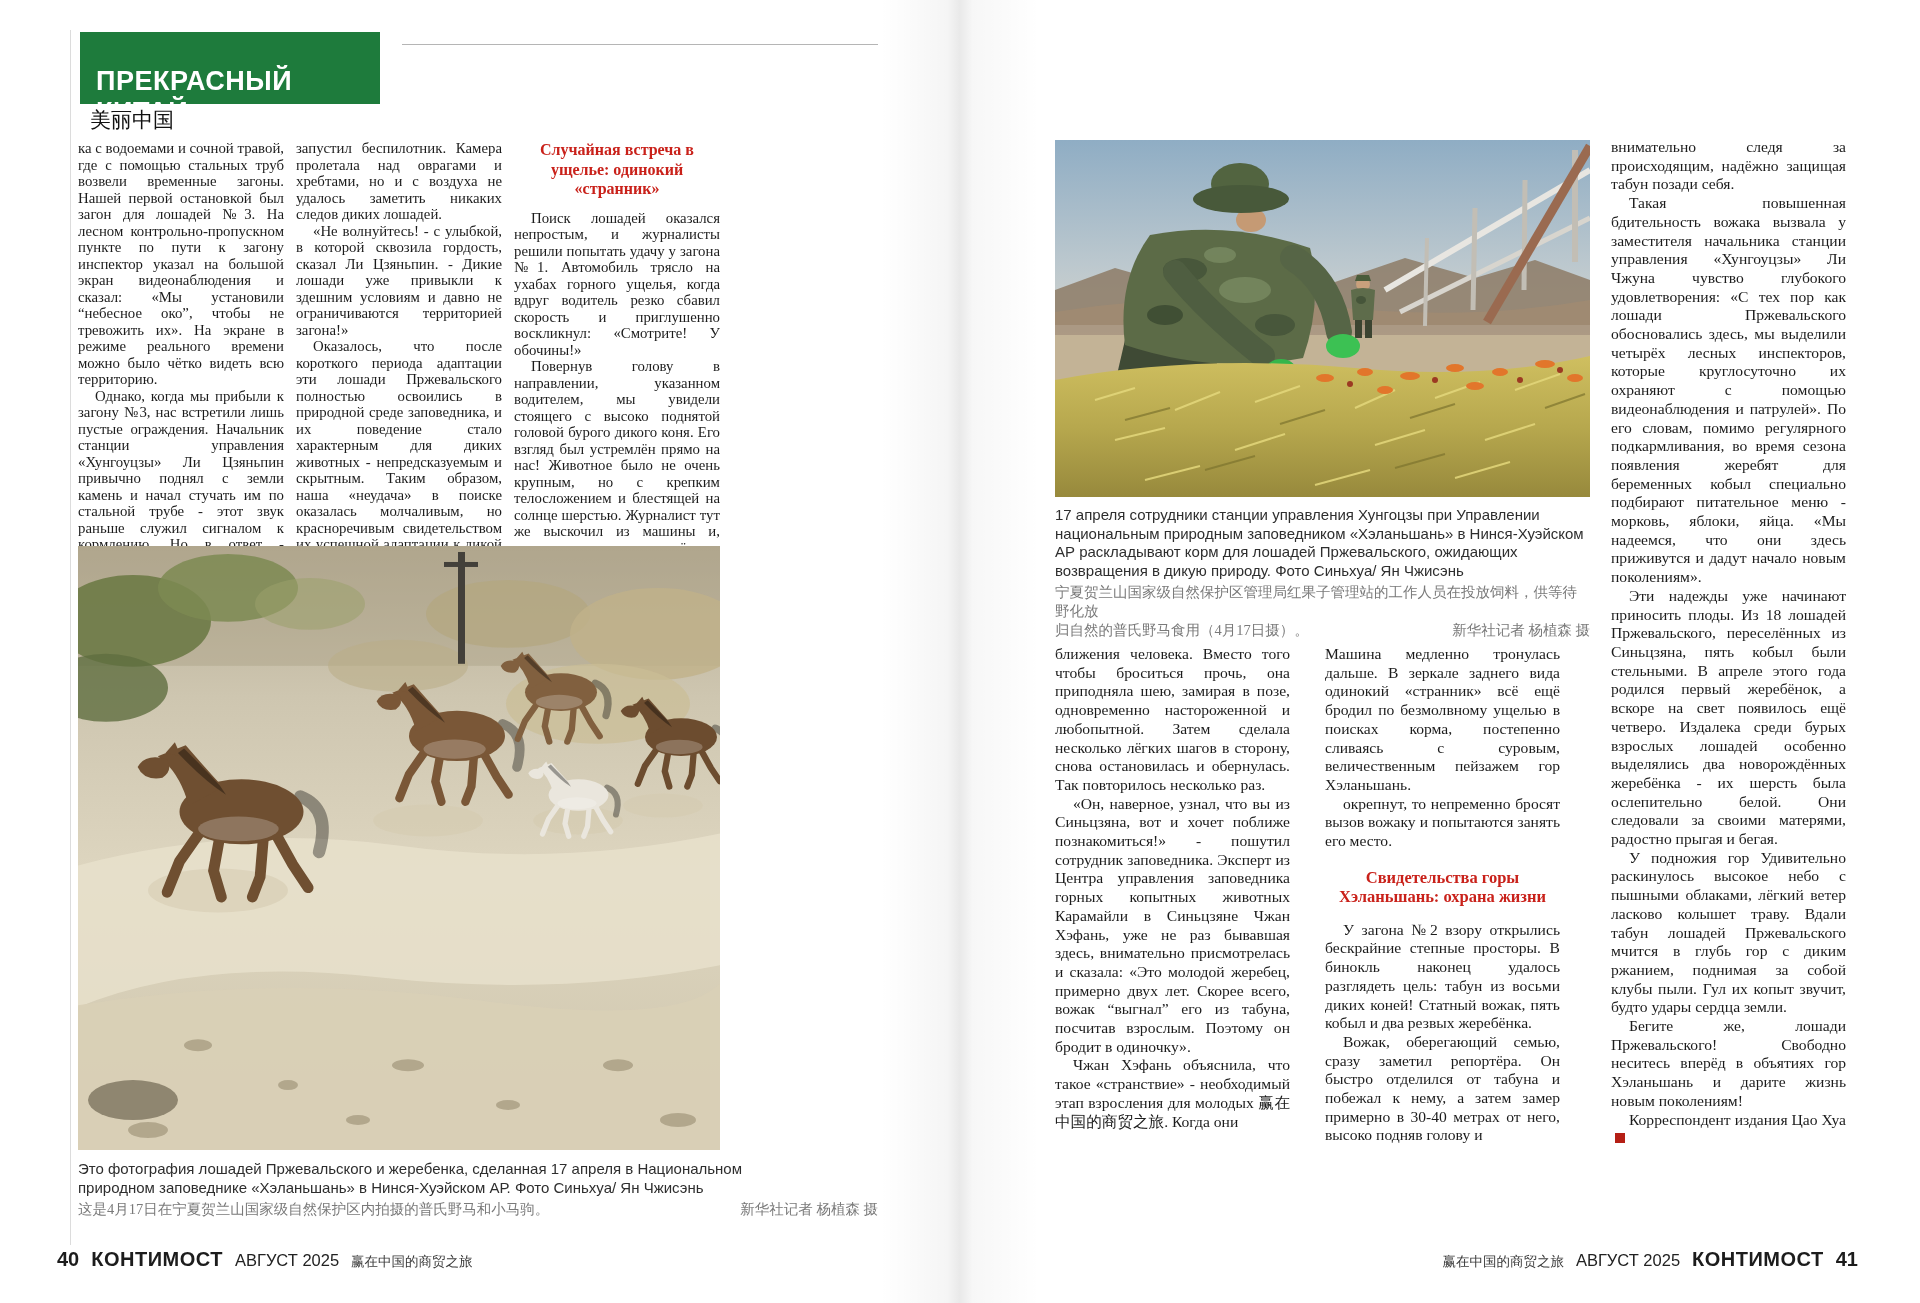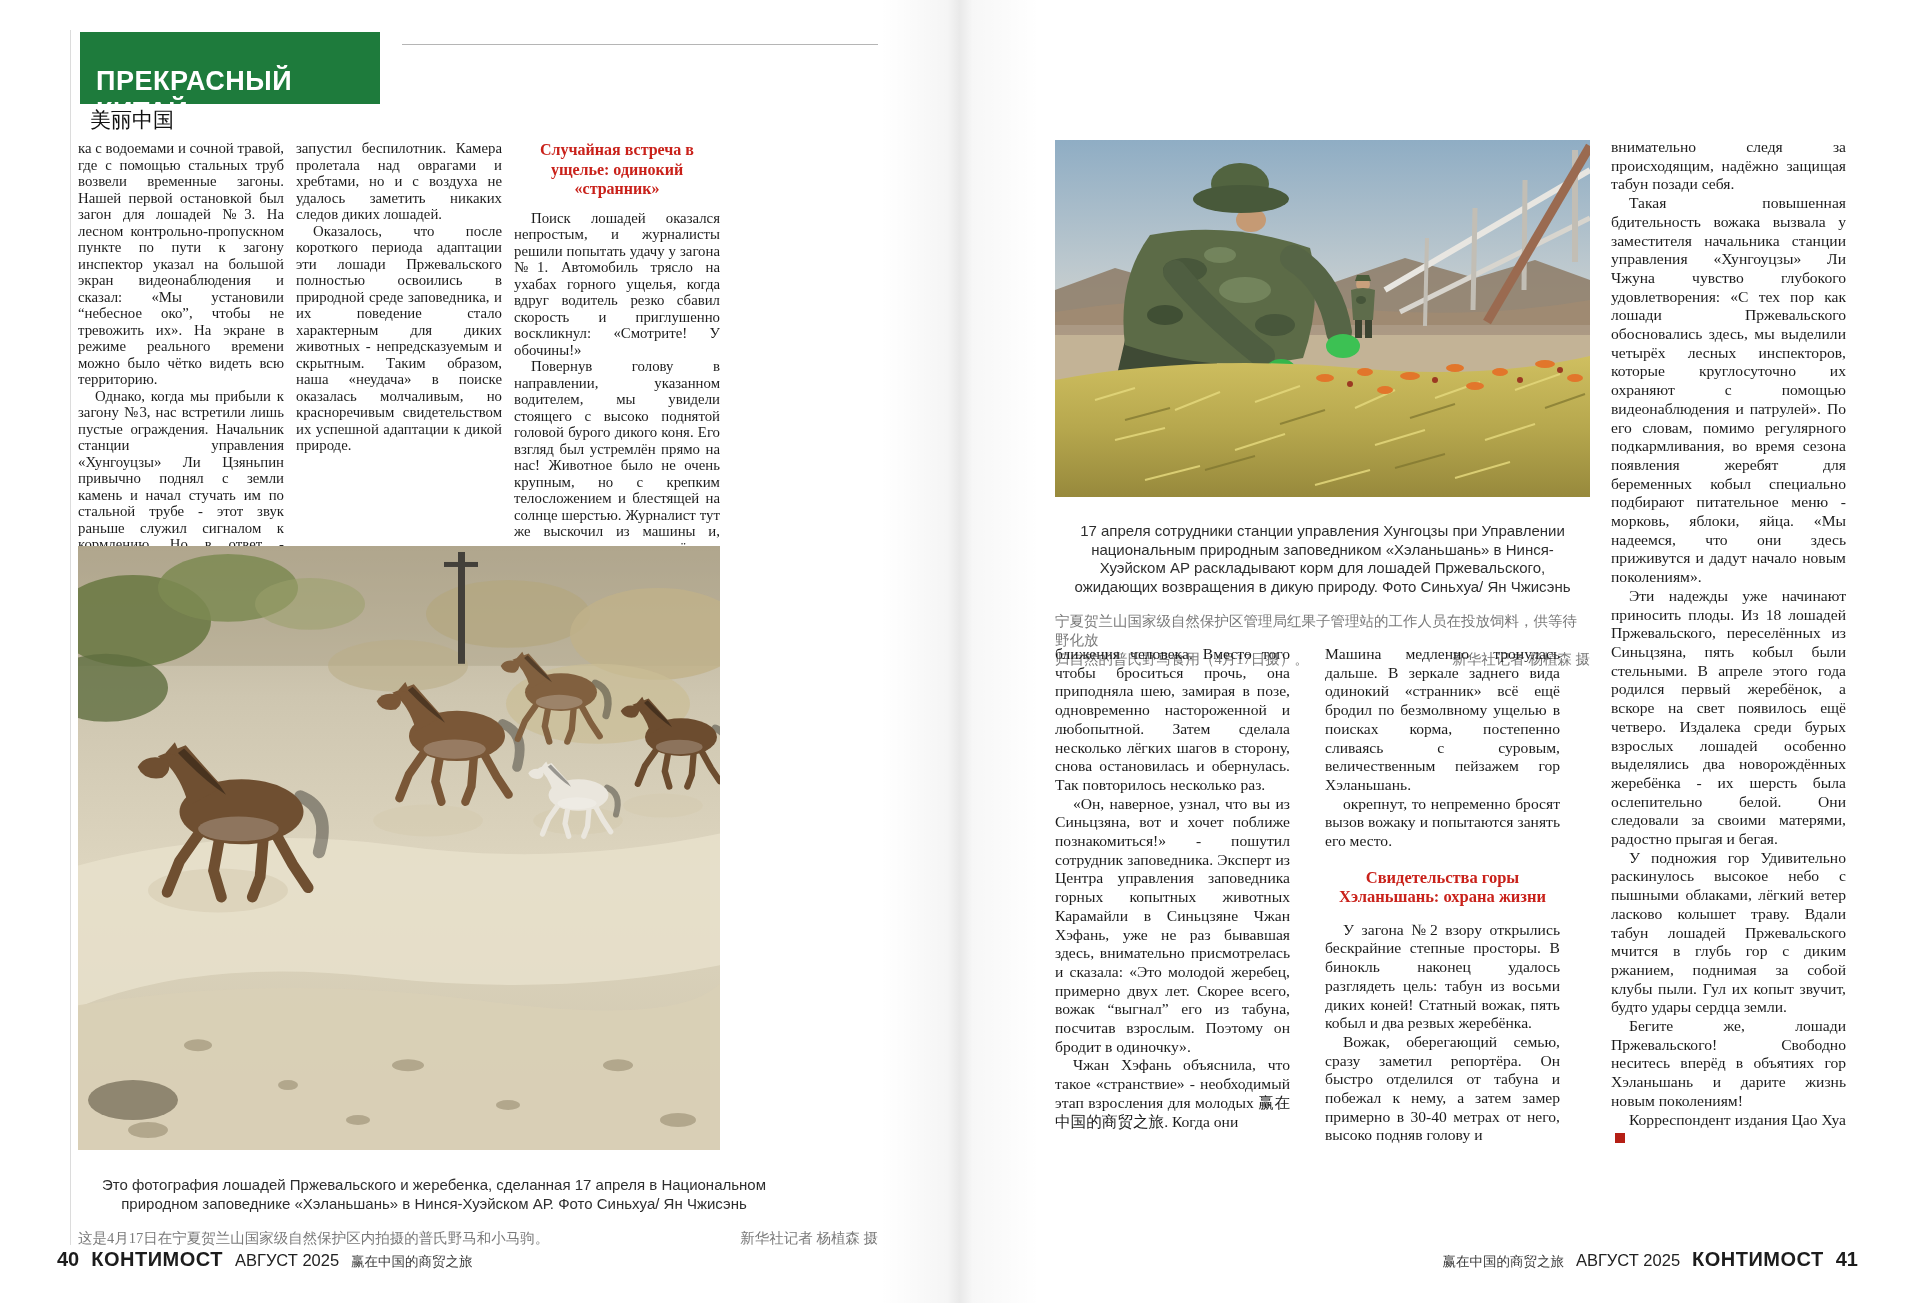--- a/index.html
+++ b/index.html
@@ -36,21 +36,21 @@
   .endmark{ display:inline-block; width:10px; height:10px; background:var(--endmark); margin-left:4px; }
 
   
   .photo-left{ position:absolute; left:78px; top:546px; width:642px; height:604px; }
   .photo-right{ position:absolute; left:1055px; top:140px; width:535px; height:357px; }
 
   
   .caption{ position:absolute; font-family:"Liberation Sans","DejaVu Sans",sans-serif; color:#2e2e2e; }
   .caption-left{ left:78px; top:1160px; width:800px; }
   .caption-right{ left:1055px; top:506px; width:535px; }
-  .cap-ru{ margin:16px; font-size:15px; line-height:18.5px;text-align:center; }
+  .cap-ru{ margin:0; font-size:15px; line-height:18.5px; }
   .caption-left .cap-ru{ max-width:680px; }
   .cap-cn-row{ display:flex; justify-content:space-between; align-items:baseline; margin-top:3px; }
   .cap-cn, .cap-credit{ font-family:"Liberation Serif","DejaVu Serif",serif; color:#7a7a7a; font-size:14.5px; line-height:19px; }
   .cap-cn-block{ margin:3px 0 0 0; font-family:"Liberation Serif","DejaVu Serif",serif; color:#7a7a7a; font-size:14.5px; line-height:19px; }
 
   
   .footer{ position:absolute; top:1248px; display:flex; align-items:baseline; gap:12px;
            font-family:"Liberation Sans","DejaVu Sans",sans-serif; }
   .footer-left{ left:57px; }
   .footer-right{ right:62px; }
@@ -72,20 +72,21 @@
   </div>
   <div class="top-rule"></div>
   <div class="cn-subtitle">美丽中国</div>
 
   <div class="col page-left-col c1 cont">
       <p>ка с водоемами и сочной травой, где с помощью стальных труб возвели временные загоны. Нашей первой остановкой был загон для лошадей №3. На лесном контрольно-пропускном пункте по пути к загону инспектор указал на большой экран видеонаблюдения и сказал: «Мы установили “небесное око”, чтобы не тревожить их». На экране в режиме реального времени можно было чётко видеть всю территорию.</p>
       <p>Однако, когда мы прибыли к загону №3, нас встретили лишь пустые ограждения. Начальник станции управления «Хунгоуцзы» Ли Цзяньпин привычно поднял с земли камень и начал стучать им по стальной трубе - этот звук раньше служил сигналом к кормлению. Но в ответ - тишина. Коллега-журналист</p>
     </div>
   <div class="col page-left-col c2 cont">
       <p>запустил беспилотник. Камера пролетала над оврагами и хребтами, но и с воздуха не удалось заметить никаких следов диких лошадей.</p>
+      <p>«Не волнуйтесь! - с улыбкой, в которой сквозила гордость, сказал Ли Цзяньпин. - Дикие лошади уже привыкли к здешним условиям и давно не ограничиваются территорией загона!»</p>
       <p>Оказалось, что после короткого периода адаптации эти лошади Пржевальского полностью освоились в природной среде заповедника, и их поведение стало характерным для диких животных - непредсказуемым и скрытным. Таким образом, наша «неудача» в поиске оказалась молчаливым, но красноречивым свидетельством их успешной адаптации к дикой природе.</p>
     </div>
   <div class="col page-left-col c3">
     <h3 class="red-head">Случайная встреча в ущелье: одинокий «странник»</h3>
     <div>
         <p>Поиск лошадей оказался непростым, и журналисты решили попытать удачу у загона №1. Автомобиль трясло на ухабах горного ущелья, когда вдруг водитель резко сбавил скорость и приглушенно воскликнул: «Смотрите! У обочины!»</p>
         <p>Повернув голову в направлении, указанном водителем, мы увидели стоящего с высоко поднятой головой бурого дикого коня. Его взгляд был устремлён прямо на нас! Животное было не очень крупным, но с крепким телосложением и блестящей на солнце шерстью. Журналист тут же выскочил из машины и, затаив дыхание, начал щёлкать затвором камеры. Удивительно, но лошадь не испугалась при-</p>
       </div>
   </div>
 

